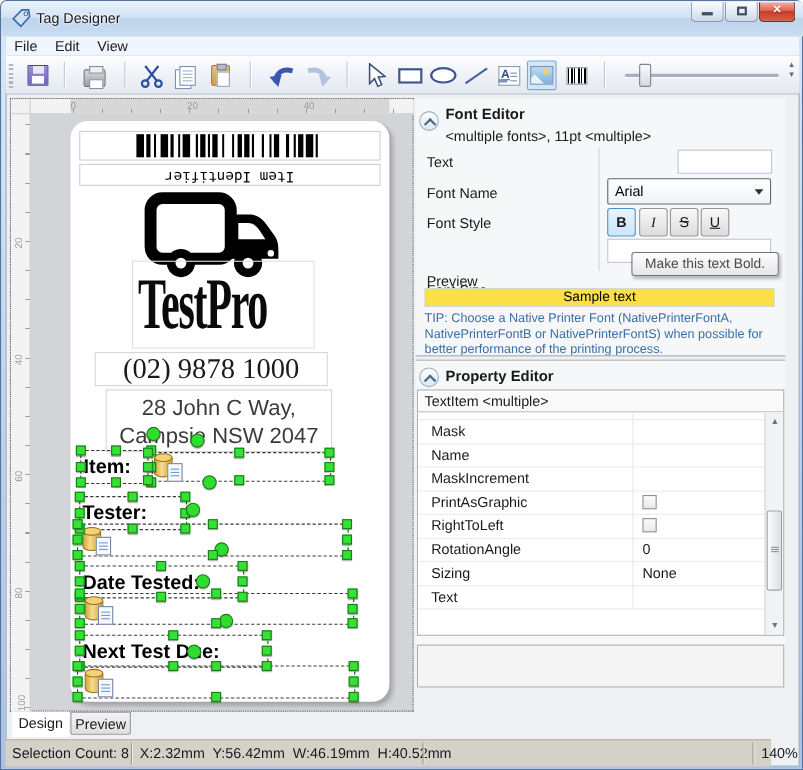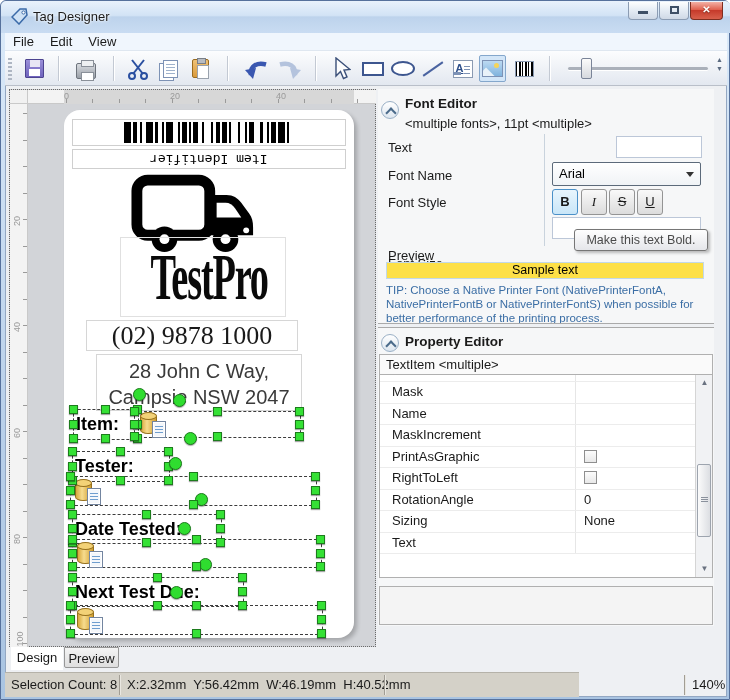--- a/index.html
+++ b/index.html
@@ -82,21 +82,21 @@
   .bc-box { position:absolute; left:8px; top:9px; width:274px; height:27px; border:1px solid #cfcfcf;
     display:flex; justify-content:center; align-items:center; }
   .barcode { display:flex; width:170px; height:21px; }
   .barcode i { height:100%; background:#000; }
   .barcode i.sp { background:#fff; }
   .id-box { position:absolute; left:8px; top:39px; width:274px; height:20px; border:1px solid #cfcfcf;
     display:flex; justify-content:center; align-items:center; }
   .id-text { font-family:"DejaVu Sans Mono", monospace; font-size:13px; color:#000; transform:rotate(180deg); }
   .truck { position:absolute; left:66px; top:63px; width:128px; height:94px; }
   .logo-box { position:absolute; left:56px; top:127px; width:166px; height:80px; border:1px solid #e0e0e0;
-    display:flex; justify-content:center; align-items:center; overflow:hidden;padding-left:12px; }
+    display:flex; justify-content:flex-end; align-items:center; overflow:hidden;padding-left:12px; }
   .logo-text { font-family:"Liberation Serif", serif; font-weight:bold; font-size:66px; color:#0a0a0a;
     transform:scaleX(.58); white-space:nowrap; letter-spacing:-2px; }
   .phone-box { position:absolute; left:22px; top:210px; width:212px; height:31px; border:1px solid #d6d6d6;
     display:flex; justify-content:center; align-items:center; }
   .phone-text { font-family:"Liberation Serif", serif; font-size:26px; color:#1a1a1a; }
   .addr-box { position:absolute; left:32px; top:244px; width:206px; height:57px; border:1px solid #d6d6d6;
     text-align:center; font-size:20px; color:#3a3a3a; line-height:26px; padding-top:3px; }
   
   .selrect { position:absolute; border:1px dashed #3c3c3c; }
   .sel-label { font-weight:bold; font-size:18px; color:#000; line-height:28px; padding-left:2px; white-space:nowrap; }
@@ -156,21 +156,21 @@
   .pthumb { position:absolute; left:1px; top:44%; width:14px; height:36%;
     background:linear-gradient(90deg,#fbfbfb,#dcdee2); border:1px solid #9da4ae; border-radius:2px; }
   .pthumb::before { content:""; position:absolute; left:3px; top:calc(50% - 3px); width:7px; height:1px;
     background:#8a919c; box-shadow:0 2px 0 #8a919c, 0 4px 0 #8a919c; }
   .desc-box { position:absolute; left:1px; top:258px; width:334px; height:39px; background:#f4f4f4; border:1px solid #b0b0b0; }
   
   .tab { position:absolute; top:646px; height:23px; font-size:13px; text-align:center; line-height:21px; color:#1a1a1a; }
   .tab.active { left:10px; width:52px; background:#fff; }
   .tab.inactive { left:63px; width:55px; height:21px; background:linear-gradient(#f4f4f4,#dedede);
     border:1px solid #979797; border-radius:0 0 2px 2px; }
-  .statusbar { position:absolute; left:4px; top:671px; width:574px; height:25px; background:#d4d1c8;
+  .statusbar { position:absolute; left:4px; top:671px; width:696px; height:25px; background:#d4d1c8;
     border-top:1px solid #b5b2a9; font-size:13px; color:#1a1a1a;padding-left:21px; }
   .sb-text { position:absolute; top:4px; white-space:pre; }
   .sb-sep { position:absolute; top:2px; width:1px; height:20px; background:#a19d94; box-shadow:1px 0 0 #e9e7e1; }
 </style>
 </head>
 <body>
 
 <div class="window">
 
   <div class="titlebar">

